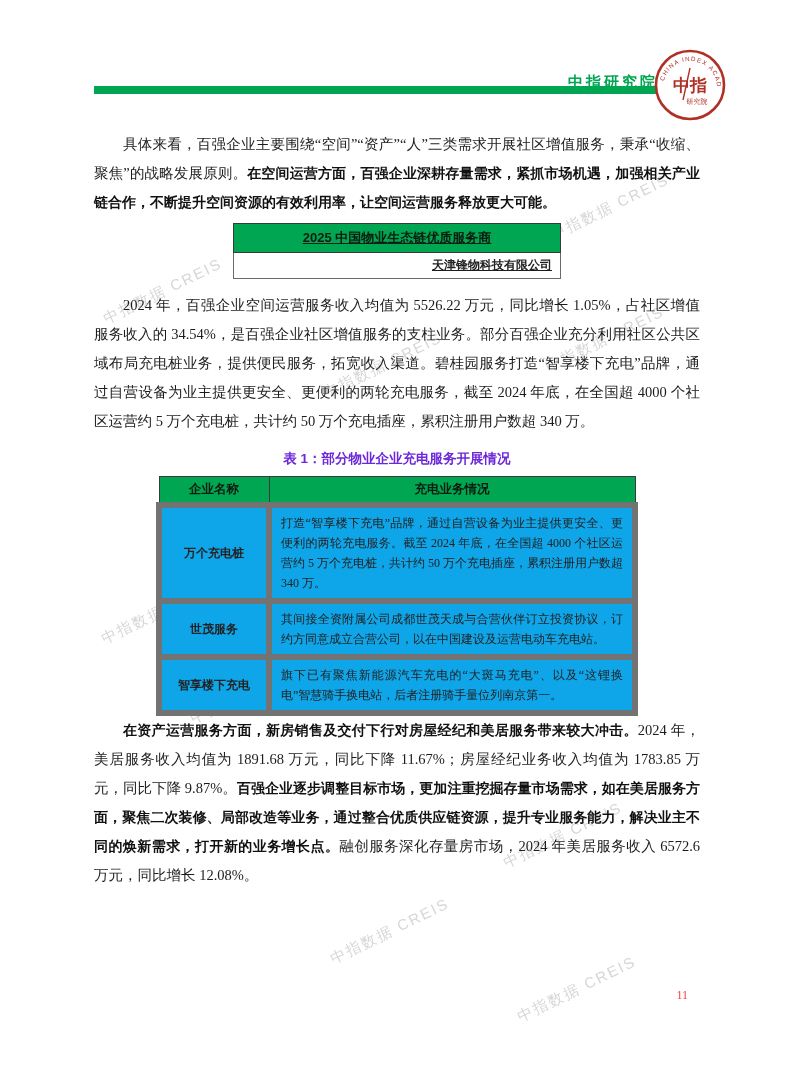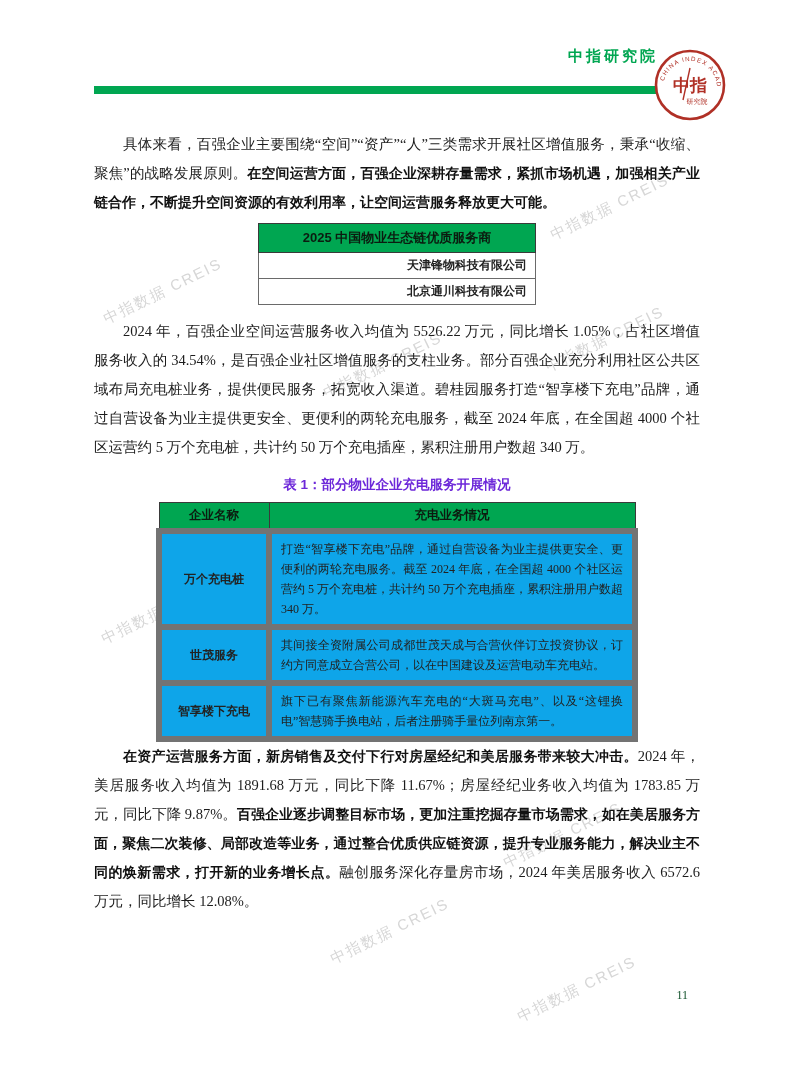--- a/index.html
+++ b/index.html
@@ -7,21 +7,21 @@
     position:relative;
     width:794px;height:1077px;
     margin:0 auto;
     background:#ffffff;
     overflow:hidden;
     font-family:"Liberation Serif","DejaVu Serif",serif;
     color:#1c1c1c;
   }
   
   .brand{
-    position:absolute;top:47px;right:136px;
+    position:absolute;top:73px;right:136px;
     font-family:"Liberation Sans","DejaVu Sans",sans-serif;
     font-weight:bold;font-size:15px;letter-spacing:3px;
     color:#00A651;
   }
   .green-bar{
     position:absolute;top:86px;left:94px;
     width:604px;height:8px;background:#00A651;
   }
   .logo{position:absolute;top:48px;left:653px;width:74px;height:74px;}
   
@@ -45,22 +45,23 @@
   }
   .em{
     font-weight:bold;
     font-family:"Liberation Sans","DejaVu Sans",sans-serif;
     font-size:14px;
     color:#111;
   }
   
   table{border-collapse:collapse;}
   .table-providers{
-    width:278px;margin:6px auto 12px auto;
+    width:328px;margin:6px auto 12px auto;
     font-family:"Liberation Sans","DejaVu Sans",sans-serif;
+    text-decoration:underline;
   }
   .table-providers th{
     background:#00A651;color:#0b1c10;
     font-size:13px;font-weight:bold;
     padding:5px 4px;border:1px solid #3a3a3a;
     text-align:center;
   }
   .table-providers td{
     font-size:12px;font-weight:bold;color:#222;
     padding:4px 8px;border:1px solid #6a6a6a;
@@ -93,21 +94,21 @@
     padding:4px 6px;
   }
   .table-charging td.detail{
     font-size:12px;line-height:20px;color:#222;
     padding:5px 9px;text-align:justify;
   }
   .p3{margin-top:14px;}
   
   .page-number{
     position:absolute;top:988px;right:106px;
-    font-size:12px;color:#14532d;z-index:2;
+    font-size:12px;color:#ef4444;z-index:2;
   }
 </style>
 </head>
 <body>
 
 <div class="page">
 
   <span class="wm" style="left:545px;top:198px;">中指数据 CREIS</span>
   <span class="wm" style="left:98px;top:282px;">中指数据 CREIS</span>
   <span class="wm" style="left:318px;top:356px;">中指数据 CREIS</span>
@@ -142,23 +143,20 @@
     <table class="table-providers">
       <thead>
         <tr>
           <th>2025 中国物业生态链优质服务商</th>
         </tr>
       </thead>
       <tbody>
         <tr>
             <td>天津锋物科技有限公司</td>
           </tr>
-        <tr>
-            <td>北京通川科技有限公司</td>
-          </tr>
       </tbody>
     </table>
 
     <p class="body p2">2024 年，百强企业空间运营服务收入均值为 5526.22 万元，同比增长 1.05%，占社区增值服务收入的 34.54%，是百强企业社区增值服务的支柱业务。部分百强企业充分利用社区公共区域布局充电桩业务，提供便民服务，拓宽收入渠道。碧桂园服务打造“智享楼下充电”品牌，通过自营设备为业主提供更安全、更便利的两轮充电服务，截至 2024 年底，在全国超 4000 个社区运营约 5 万个充电桩，共计约 50 万个充电插座，累积注册用户数超 340 万。</p>
 
     <div class="table-caption">表 1：部分物业企业充电服务开展情况</div>
 
     <table class="table-charging">
       <thead>
         <tr>

